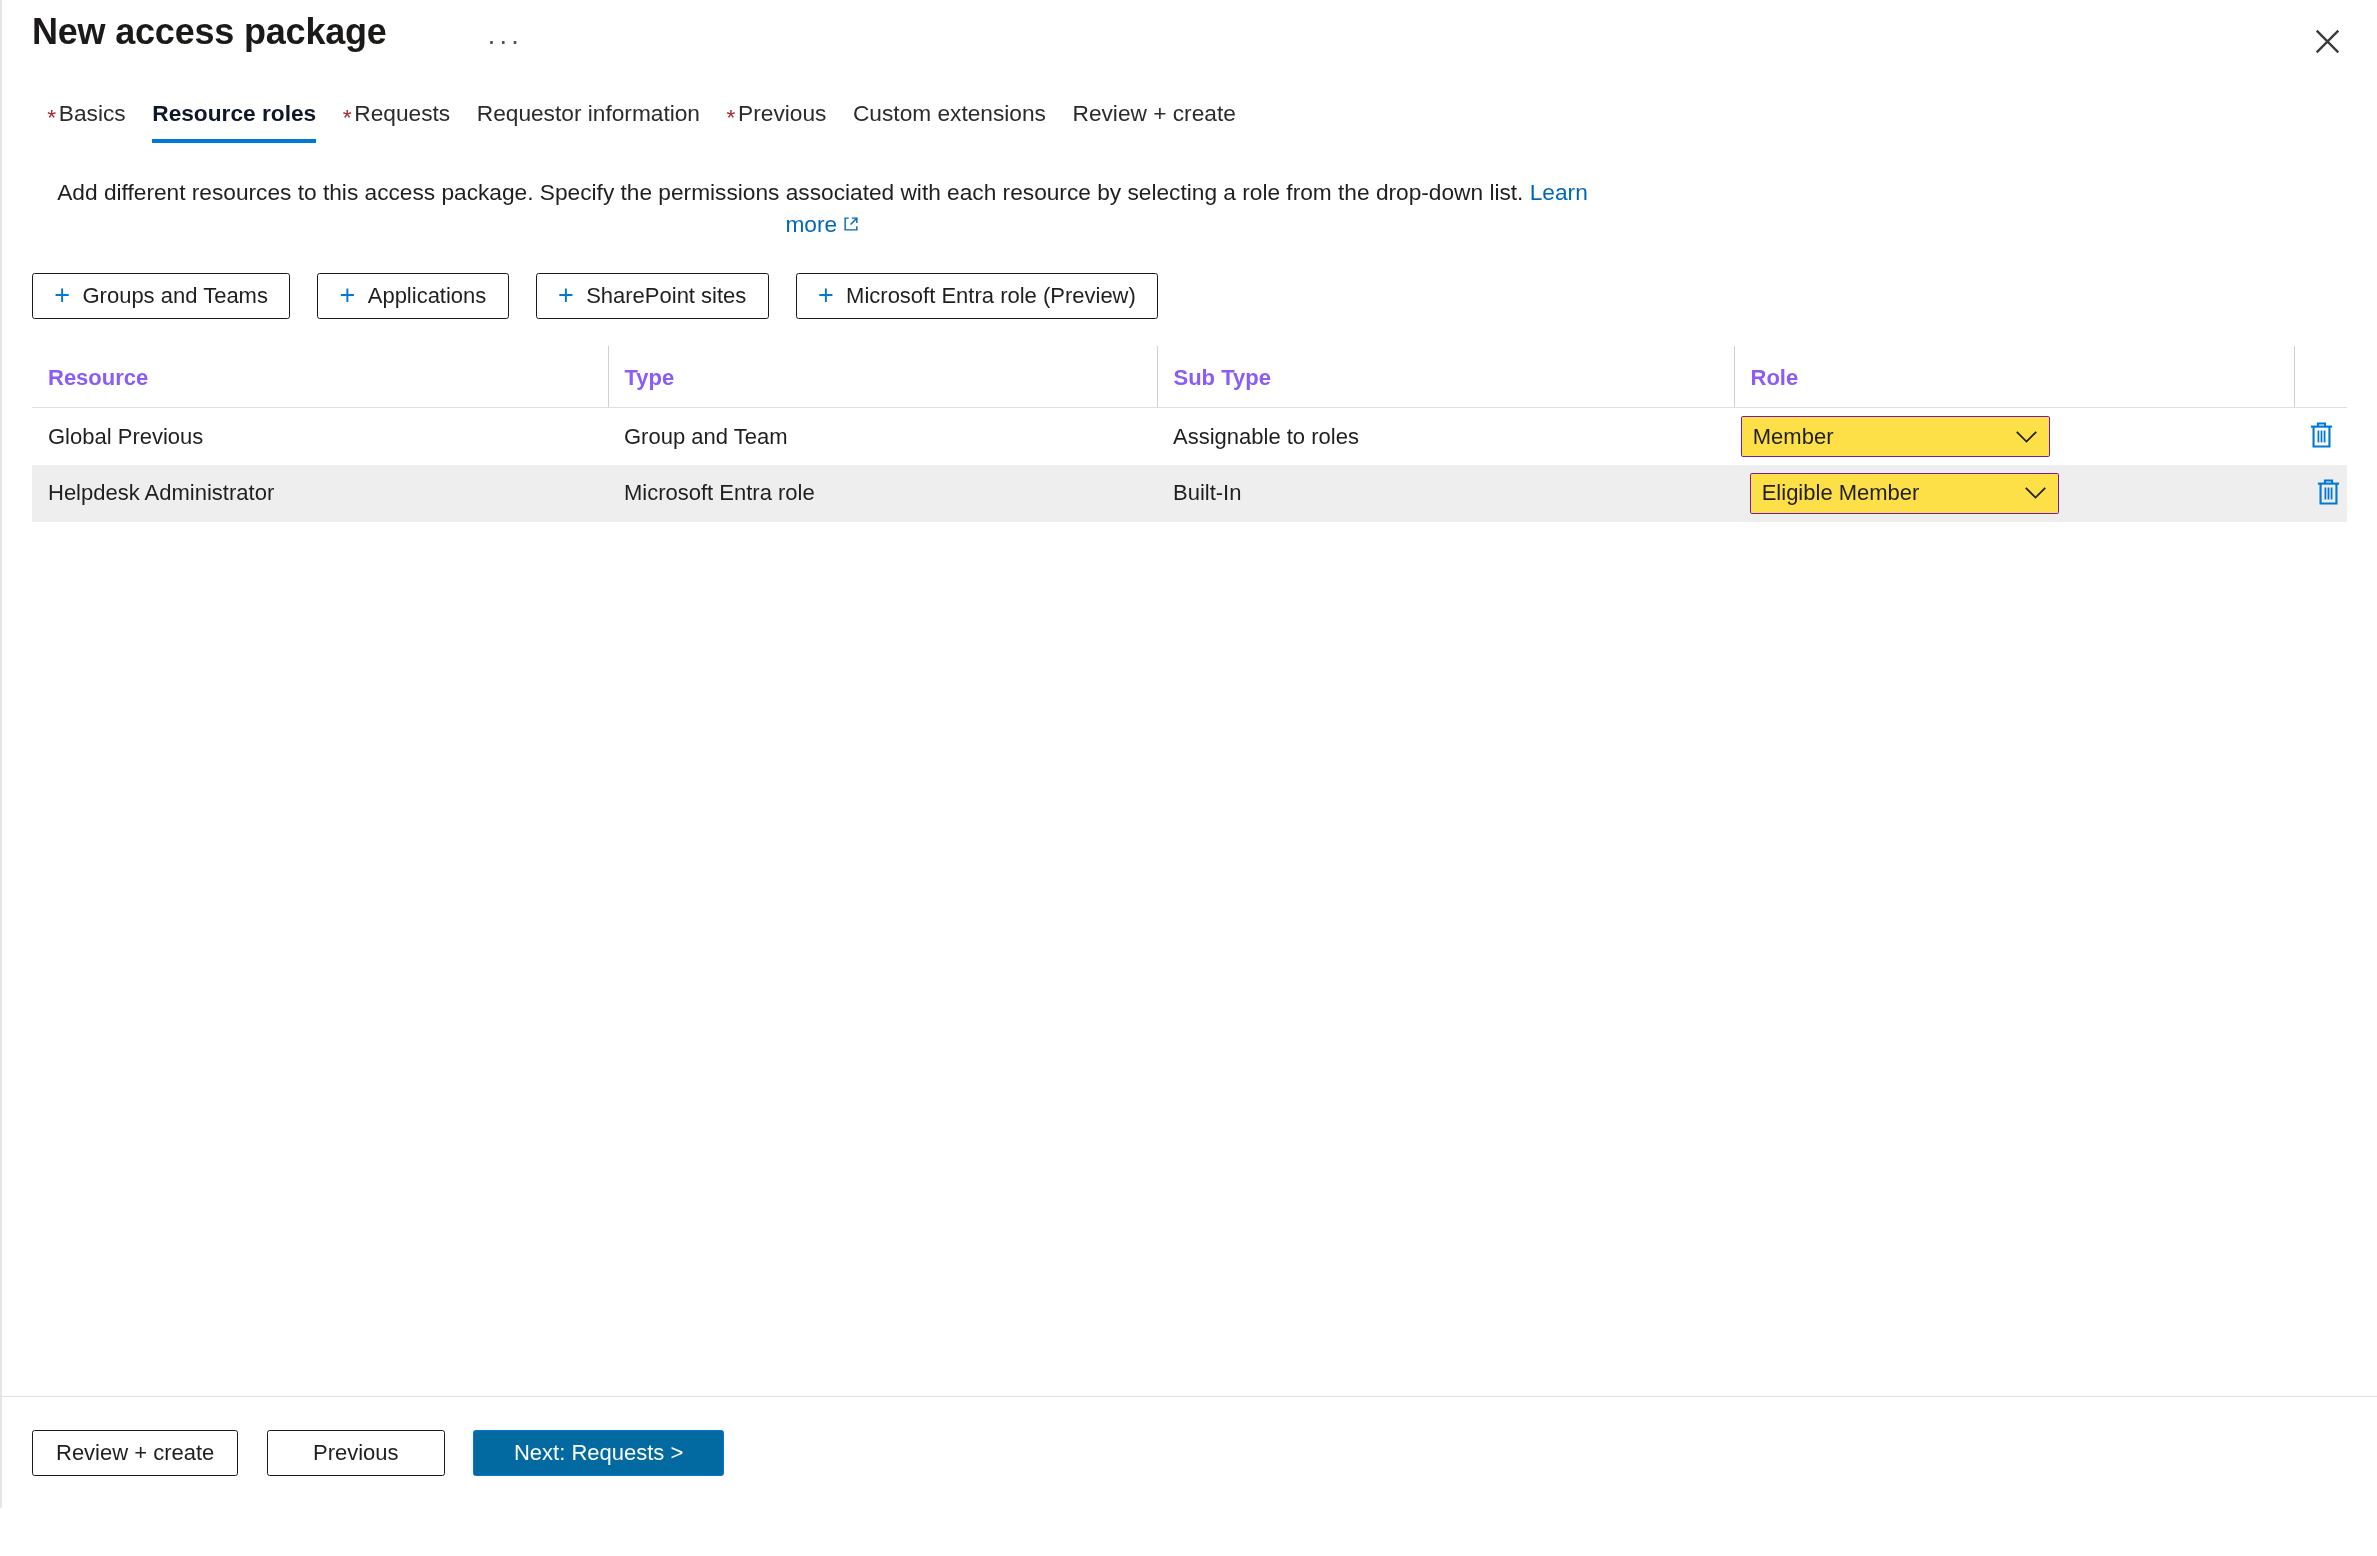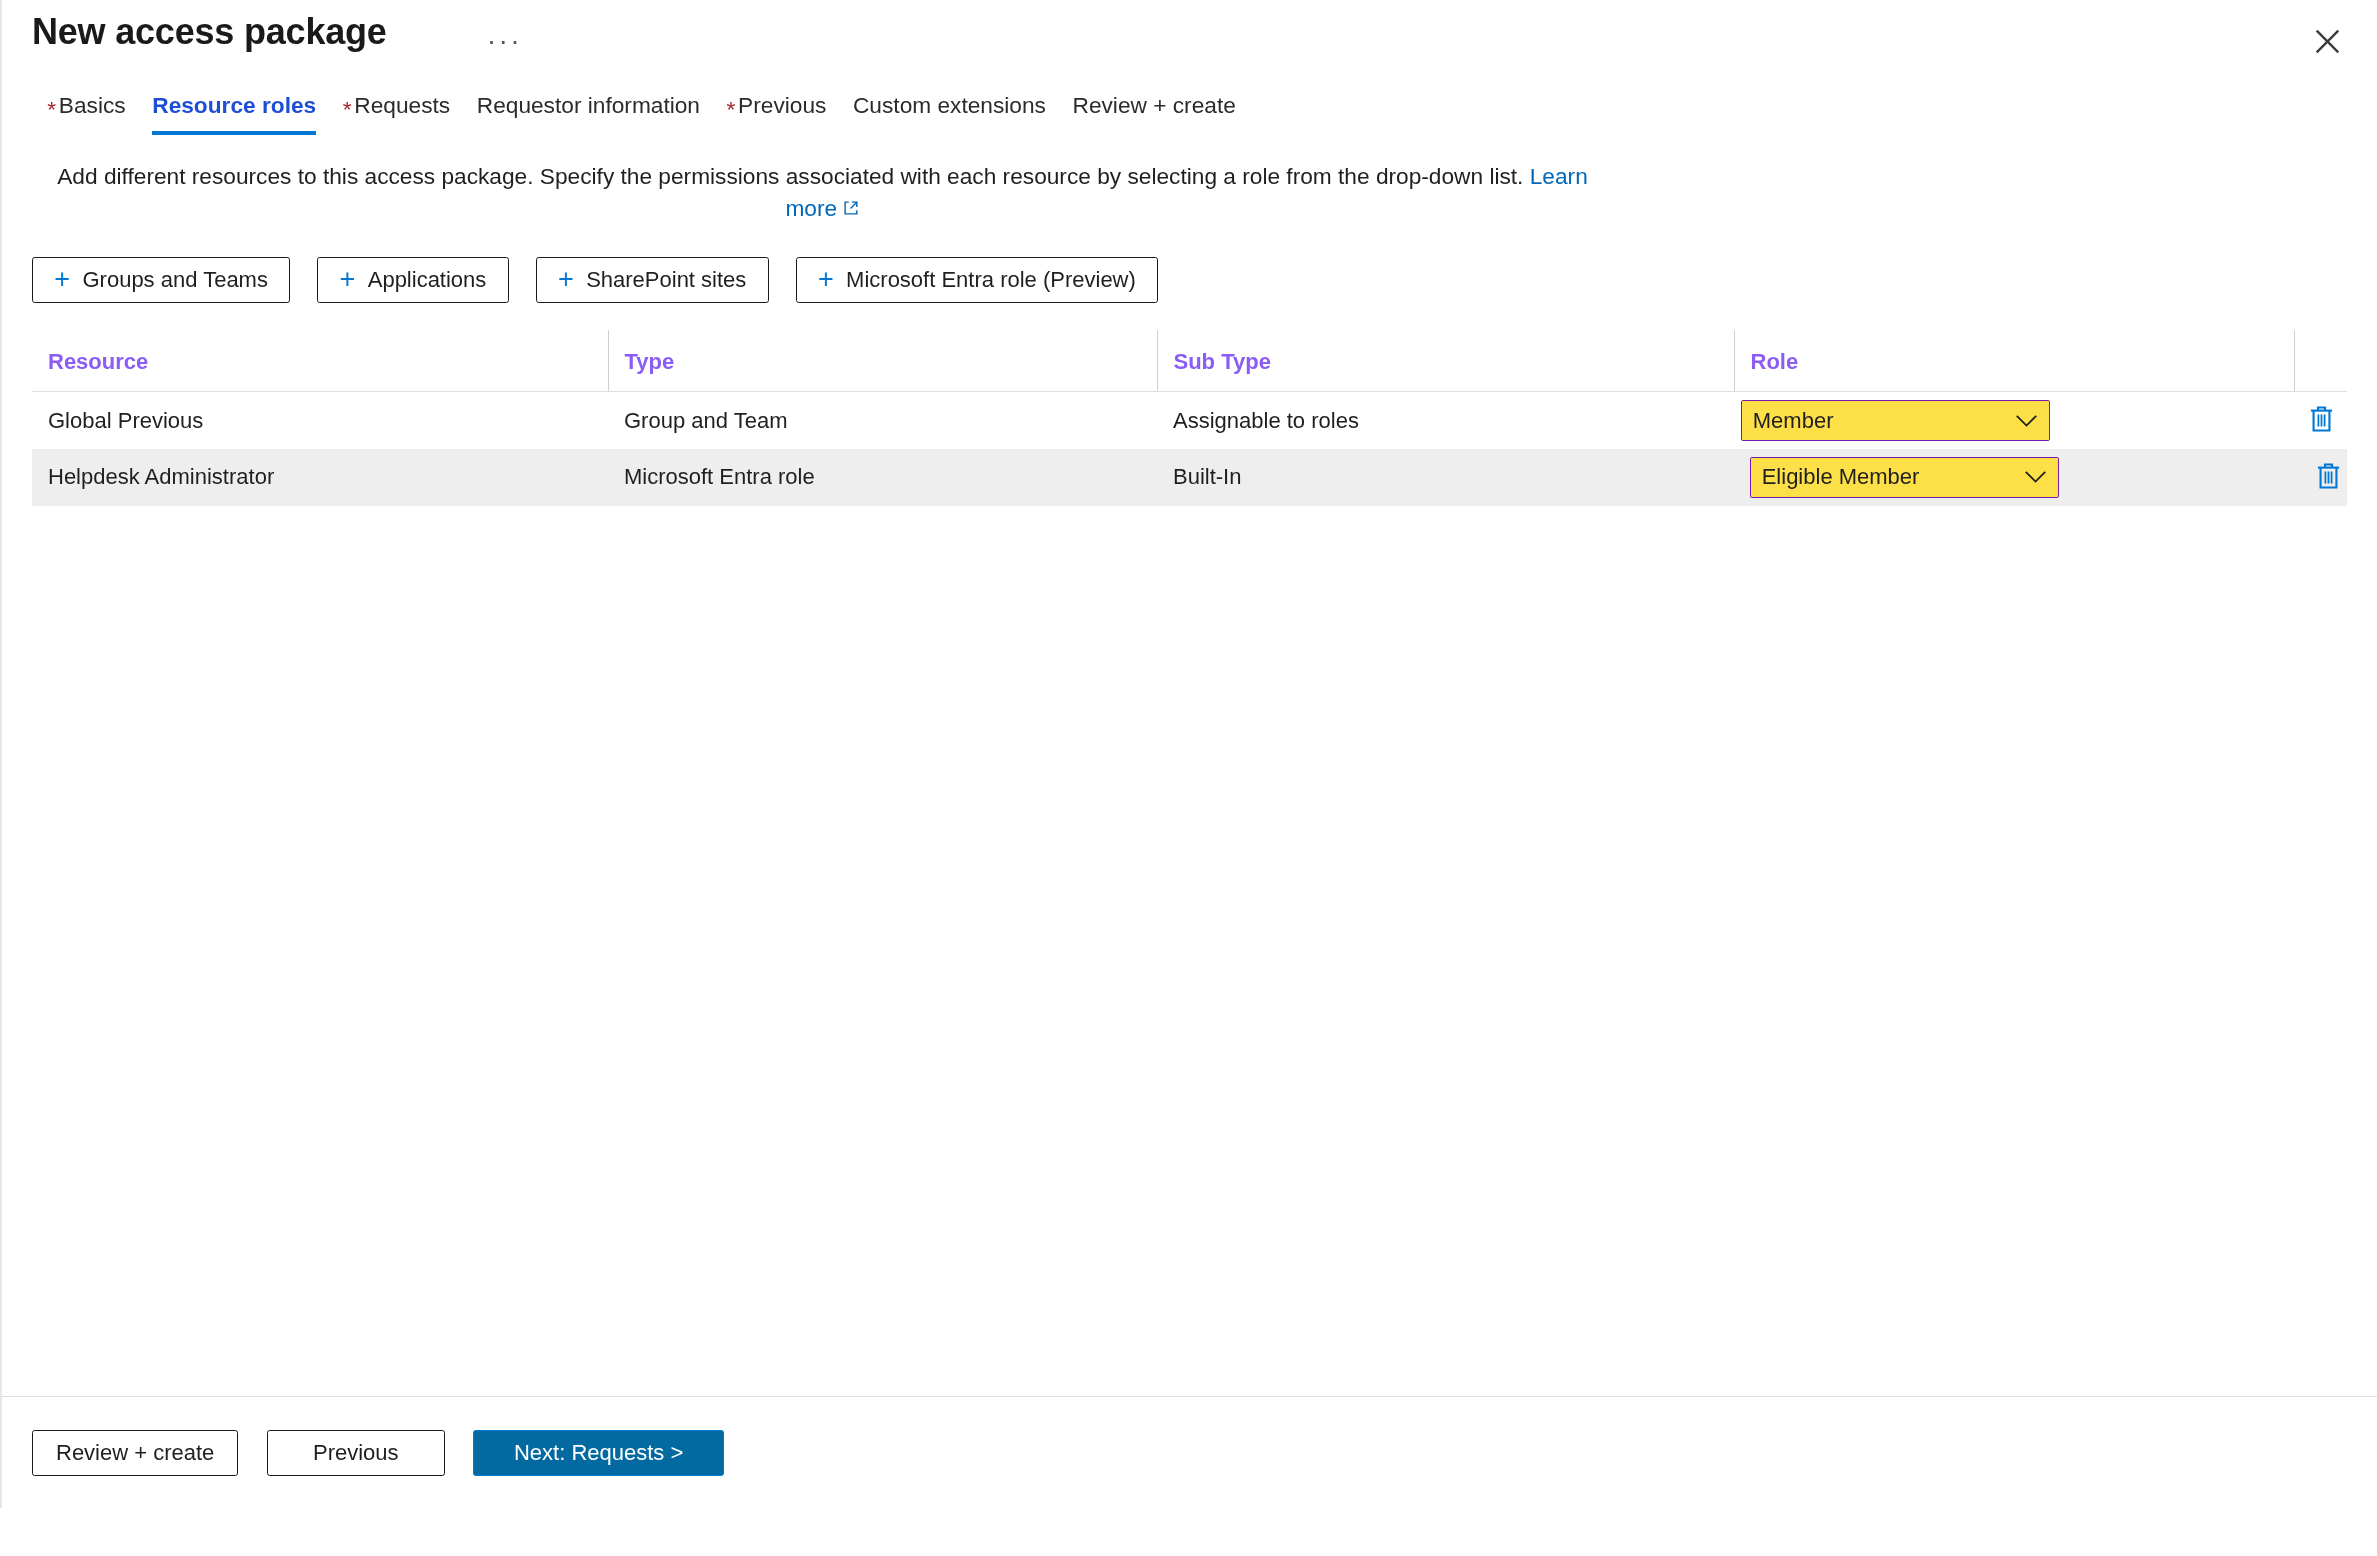--- a/index.html
+++ b/index.html
@@ -18,20 +18,21 @@
 
   .blade {
     position: relative;
     width: 2377px;
     height: 1508px;
     background: #ffffff;
     border-left: 2.7px solid #e6e6e6;
     box-sizing: border-box;
     display: flex;
     flex-direction: column;
+    gap: 8px;
   }
 
   
   .blade-header {
     position: relative;
     height: 85px;
     flex: 0 0 85px;
   }
   .blade-title {
     position: absolute;
@@ -94,21 +95,21 @@
   .tab .req-star {
     color: #a4262c;
     font-size: 22.7px;
     margin-right: 2.7px;
     line-height: 1;
     position: relative;
     top: 3.6px;
   }
   .tab.active {
     font-weight: 700;
-    color: #1d4ed8;
+    color: #0f172a;
   }
   .tab.active::after {
     content: "";
     position: absolute;
     left: 13.3px;
     right: 13.3px;
     bottom: 2.7px;
     height: 4.4px;
     background: #0078d4;
   }

